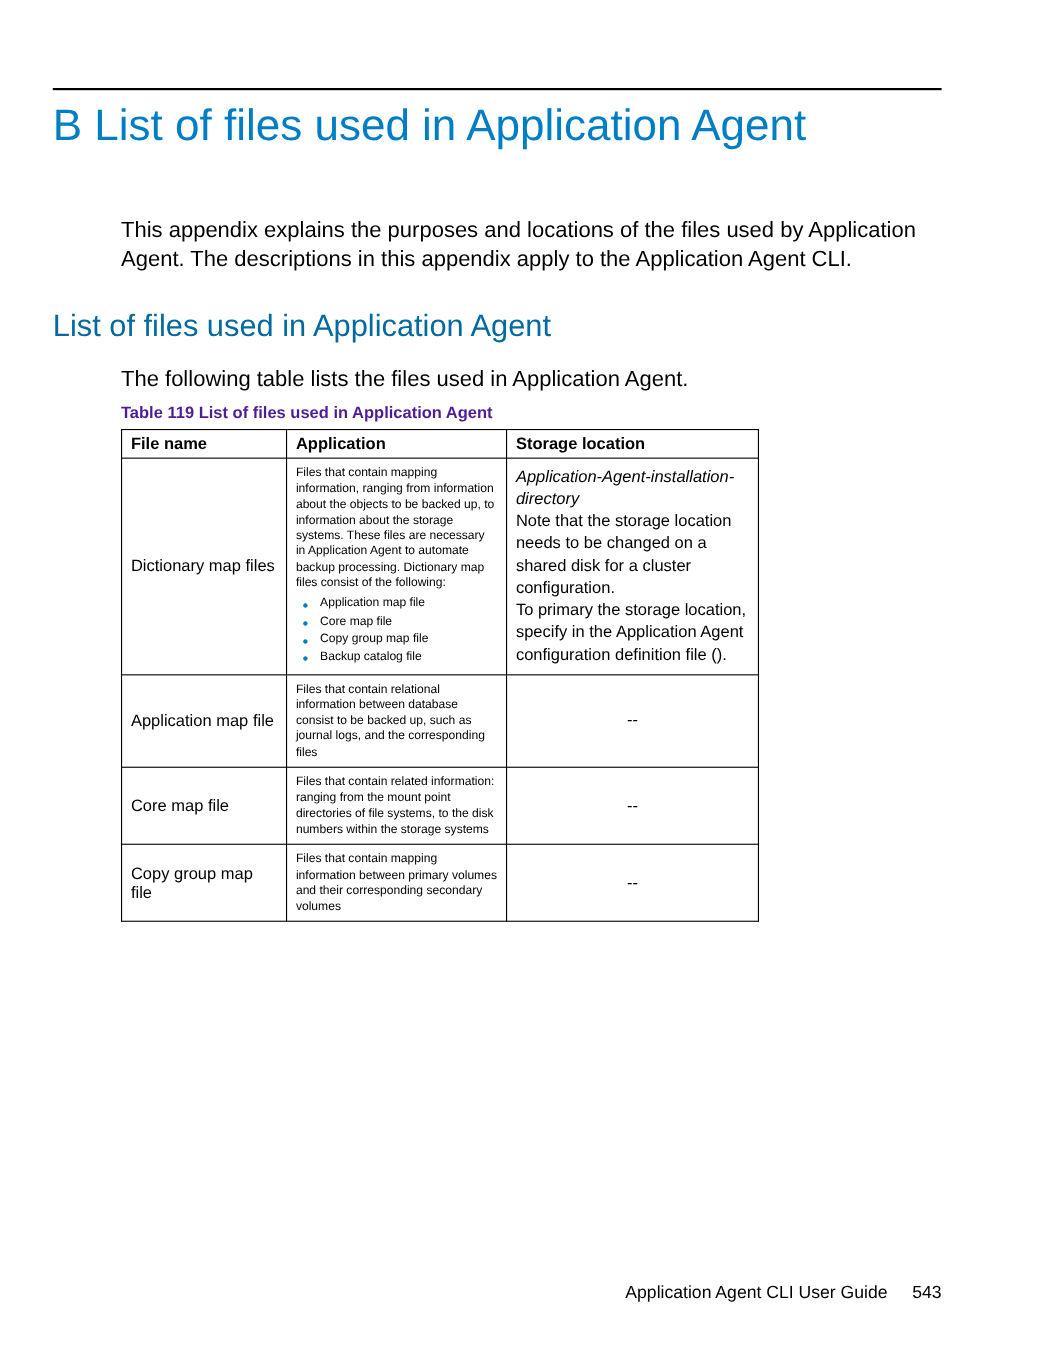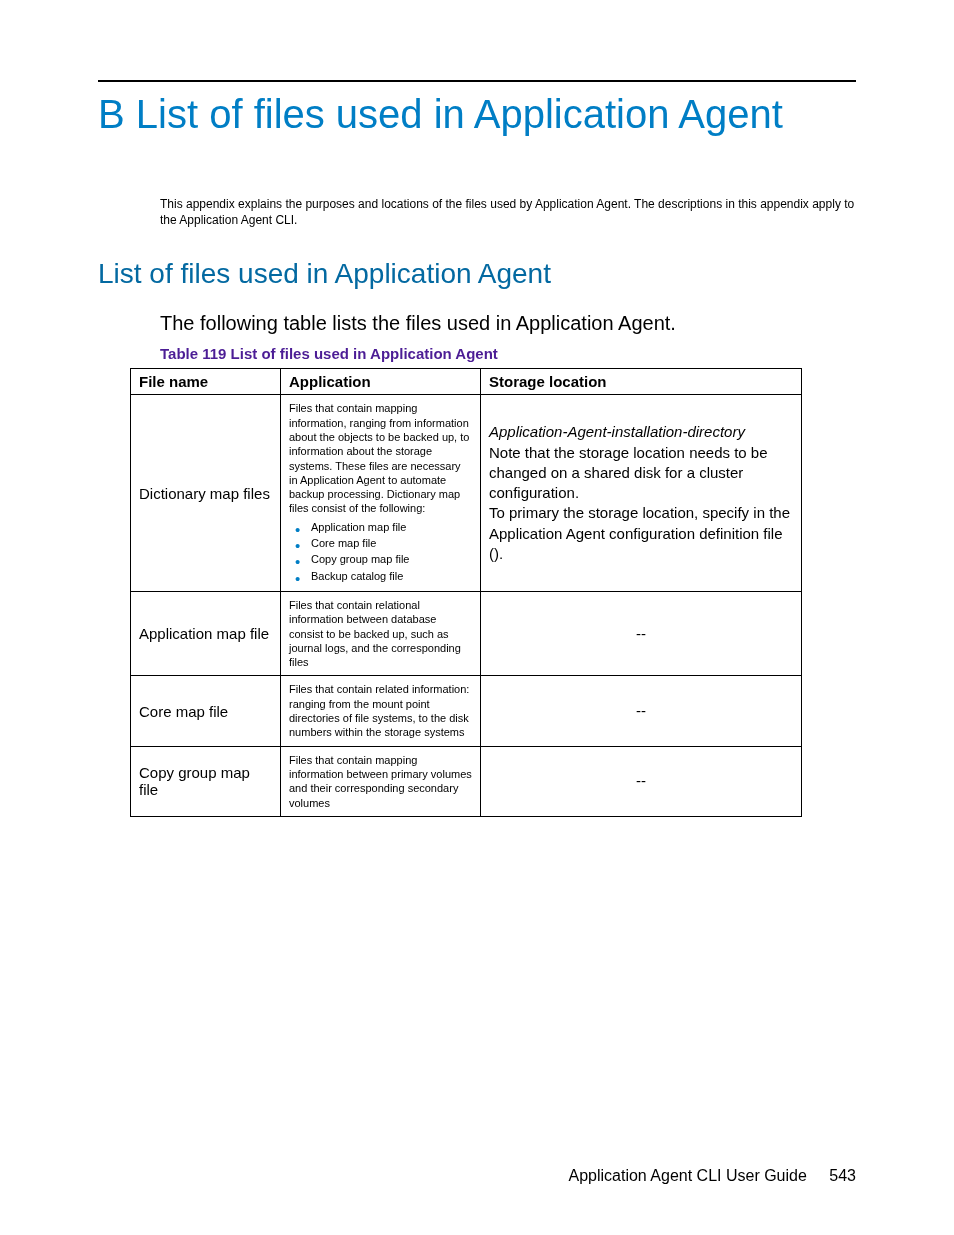--- a/index.html
+++ b/index.html
@@ -8,38 +8,38 @@
     padding: 0;
     font-family: Arial, Helvetica, sans-serif;
     background: #fff;
     color: #000;
     width: 954px;
     height: 1235px;
     position: relative;
     box-sizing: border-box;
   }
   .page {
-    padding: 80px 98px 0 98px;
+    padding: 80px 98px 0 48px;
     box-sizing: border-box;
   }
   .rule {
     border-top: 2px solid #000;
     margin: 0 0 10px 0;
   }
   h1.appendix-title {
     color: #007ec5;
     font-size: 40px;
     font-weight: normal;
     margin: 0 0 60px 0;
     letter-spacing: 0;
     line-height: 1.1;
   }
   .intro {
     margin-left: 62px;
-    font-size: 12px;
+    font-size: 20px;
     line-height: 1.35;
     margin-bottom: 30px;
   }
   h2.section-title {
     color: #0369a1;
     font-size: 28px;
     font-weight: normal;
     margin: 0 0 8px 0;
   }
   .section-intro {
@@ -49,23 +49,23 @@
     margin-bottom: 8px;
   }
   .table-caption {
     margin-left: 62px;
     color: #4c1d95;
     font-size: 15px;
     font-weight: bold;
     margin-bottom: 6px;
   }
   table.data {
-    margin-left: 32px;
+    margin-left: 62px;
     border-collapse: collapse;
-    width: 672px;
+    width: 580px;
     font-size: 15px;
   }
   table.data th, table.data td {
     border: 1px solid #000;
     padding: 6px 8px 6px 8px;
     text-align: left;
     vertical-align: middle;
   }
   table.data th {
     font-weight: bold;

